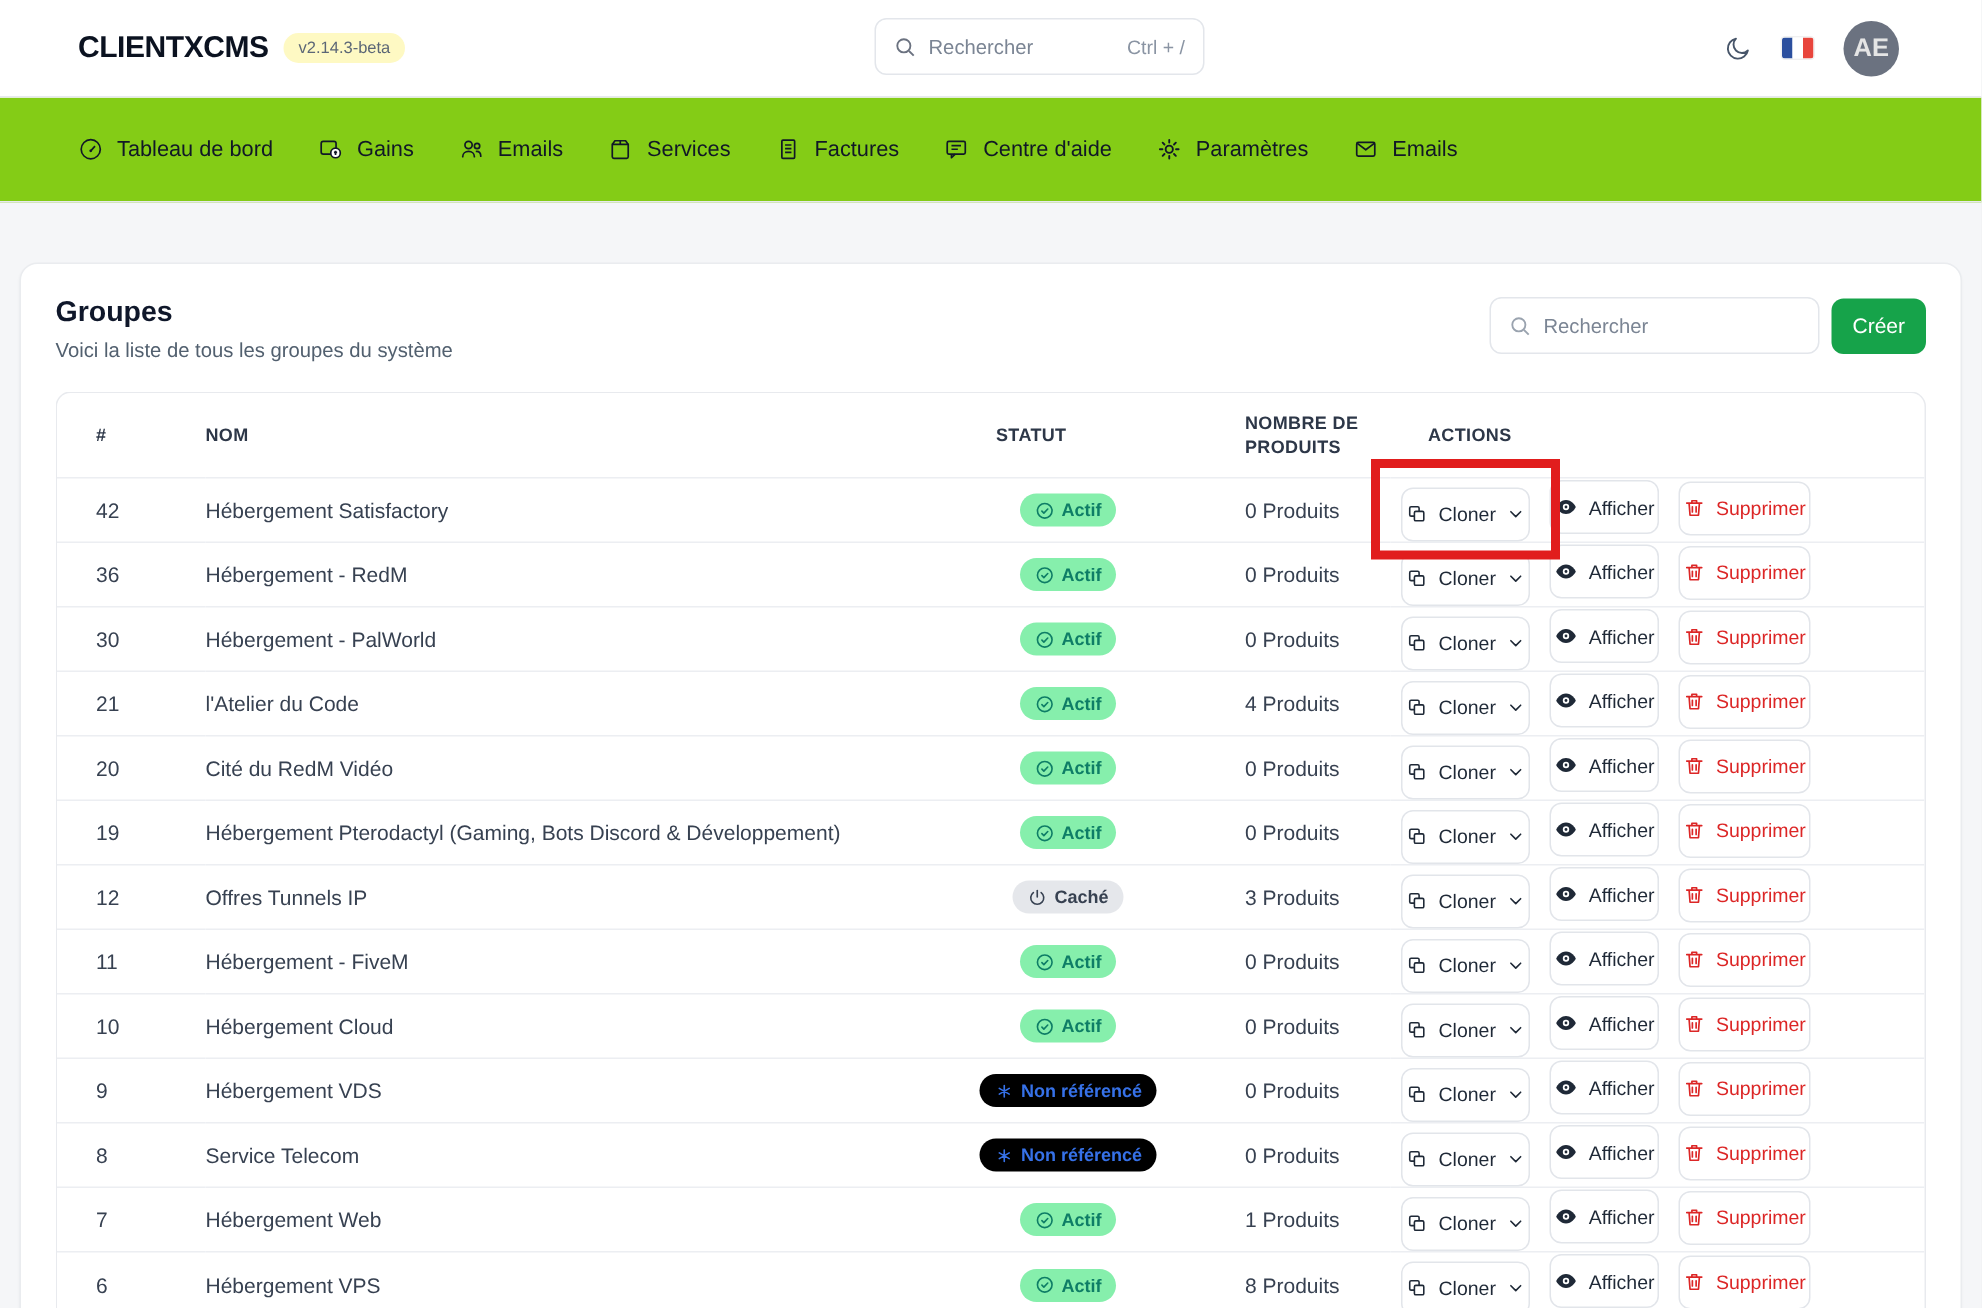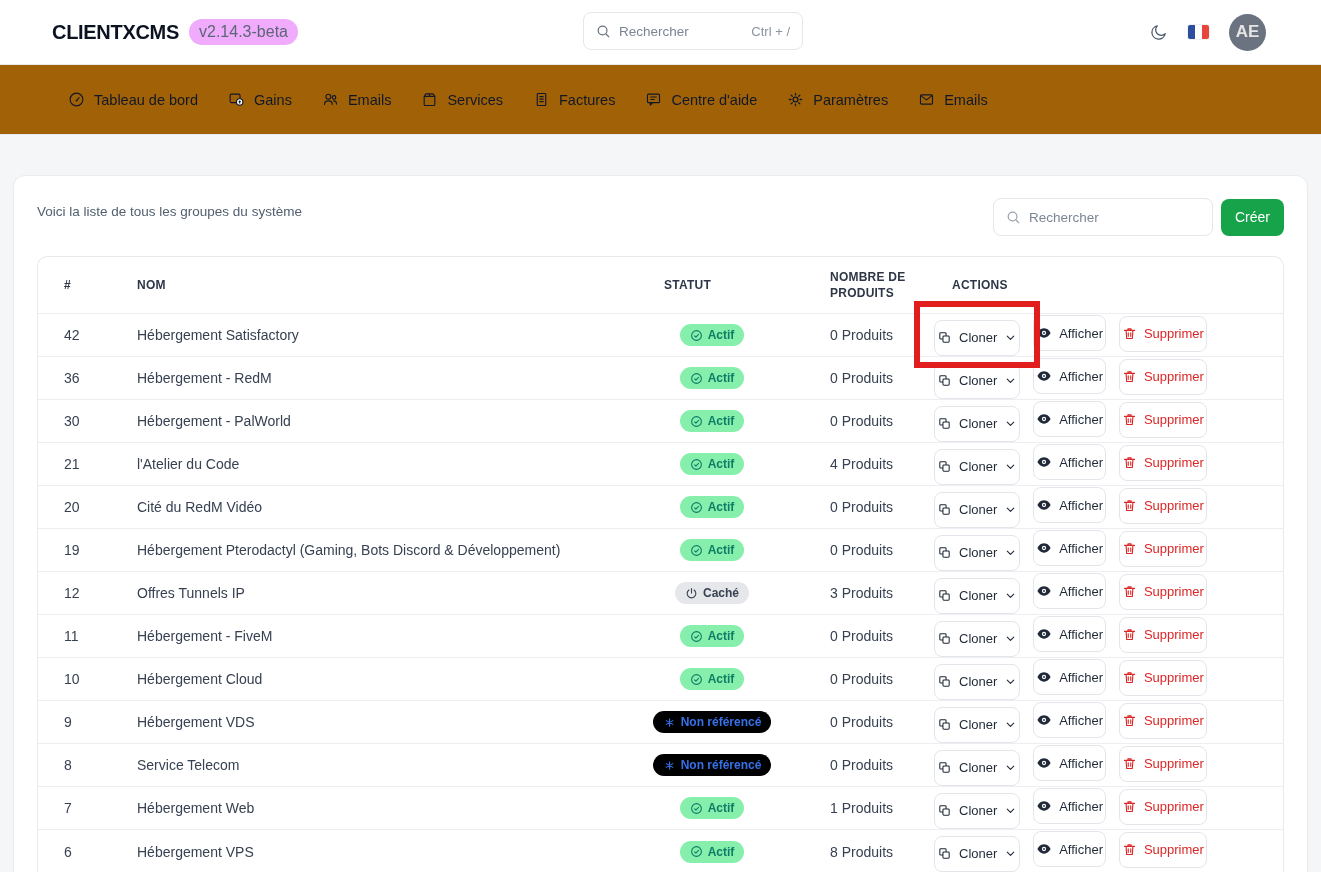--- a/index.html
+++ b/index.html
@@ -4,41 +4,41 @@
 <style>
   * { margin:0; padding:0; box-sizing:border-box; }
   html,body { width:1321px; height:872px; overflow:hidden; background:#f5f6f8;
     font-family:"Liberation Sans", sans-serif; color:#1f2937; }
 
   
   .topbar { position:relative; height:65px; background:#fff; border-bottom:1px solid #e7e9ee;
     display:flex; align-items:center; }
   .brand { display:flex; align-items:center; padding-left:52px; }
   .logo { font-size:20px; font-weight:800; letter-spacing:-.3px; color:#0b1220; }
-  .version-badge { margin-left:10px; background:#f0abfc; color:#5b6676; font-size:16px;
+  .version-badge { margin-left:10px; background:#fef9c3; color:#5b6676; font-size:11px;
     padding:4px 10px; border-radius:999px; }
   .topbar-search { position:absolute; left:583px; top:12px; width:220px; height:38px;
     border:1px solid #e3e6eb; border-radius:8px; display:flex; align-items:center;
     padding:0 12px; gap:8px; background:#fff; }
   .topbar-search input { border:none; outline:none; flex:1; min-width:0; font-size:13.5px;
     color:#374151; font-family:inherit; background:transparent; }
   .topbar-search input::placeholder, .card-search input::placeholder { color:#7b8594; }
   .shortcut { font-size:13px; color:#8a94a3; white-space:nowrap; }
   .topbar-right { margin-left:auto; display:flex; align-items:center; gap:20px; padding-right:55px; }
   .icon-btn { background:none; border:none; cursor:pointer; display:flex; align-items:center; }
   .flag { width:21px; height:14px; display:flex; border-radius:2px; overflow:hidden;
     box-shadow:0 0 0 1px rgba(0,0,0,.06); }
   .flag span { flex:1; }
   .flag .b { background:#2b4f9e; } .flag .w { background:#fff; } .flag .r { background:#e8453c; }
   .avatar { width:37px; height:37px; border-radius:50%; background:#6b7280; color:#e5e5e5;
     font-size:17px; font-weight:700; display:flex; align-items:center; justify-content:center; cursor:pointer; }
 
   
-  .mainnav { height:70px; background:#a16207; border-bottom:1px solid #e7e9ee;
-    display:flex; align-items:center; padding-left:68px; }
+  .mainnav { height:70px; background:#84cc16; border-bottom:1px solid #e7e9ee;
+    display:flex; align-items:center; padding-left:52px; }
   .nav-item { display:inline-flex; align-items:center; gap:9px; margin-right:30px;
     font-size:14.5px; color:#111827; text-decoration:none; cursor:pointer; }
   .nav-item svg { flex:none; }
 
   
   .content { padding:40px 13px 0 13px; }
   .card { background:#fff; border:1px solid #eaecef; border-radius:12px;
     box-shadow:0 1px 2px rgba(16,24,40,.04); padding:22px 23px 0 23px; min-height:720px; }
   .card-head { display:flex; align-items:flex-start; justify-content:space-between; margin-bottom:20px; }
   .page-title { font-size:19px; font-weight:700; color:#0f172a; }
@@ -182,20 +182,21 @@
         <path d="M4 6.5l8 6 8-6"></path>
       </svg>
     <span>Emails</span>
     </a>
 </nav>
 
 <main class="content">
   <section class="card">
     <div class="card-head">
       <div>
+        <h1 class="page-title">Groupes</h1>
         <p class="page-subtitle">Voici la liste de tous les groupes du système</p>
       </div>
       <div class="card-head-right">
         <div class="card-search">
           <svg width="15" height="15" viewBox="0 0 24 24" fill="none" stroke="#9aa3af" stroke-width="2">
               <circle cx="10.5" cy="10.5" r="7"></circle>
               <line x1="16" y1="16" x2="21" y2="21"></line>
             </svg>
           <input placeholder="Rechercher" style="">
         </div>

